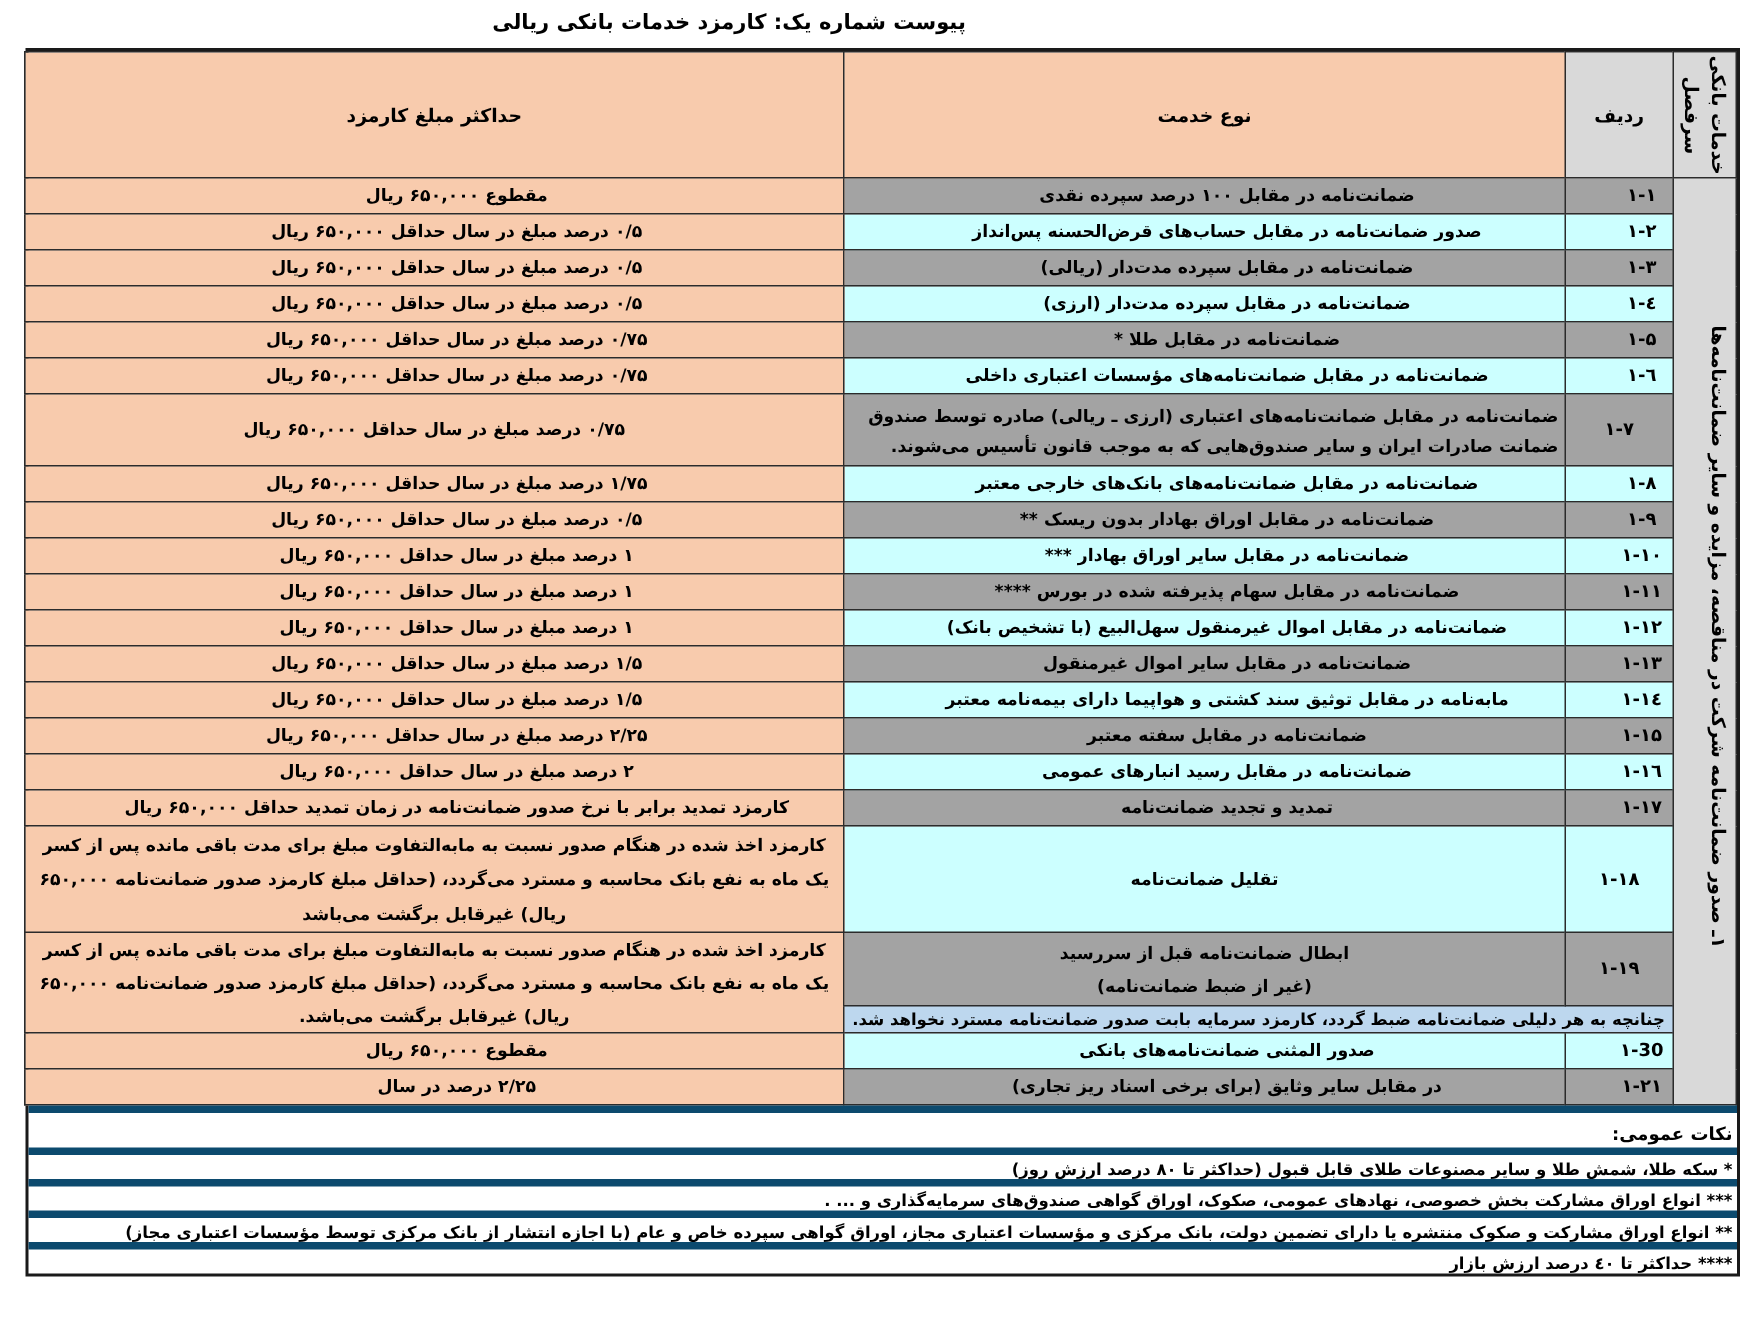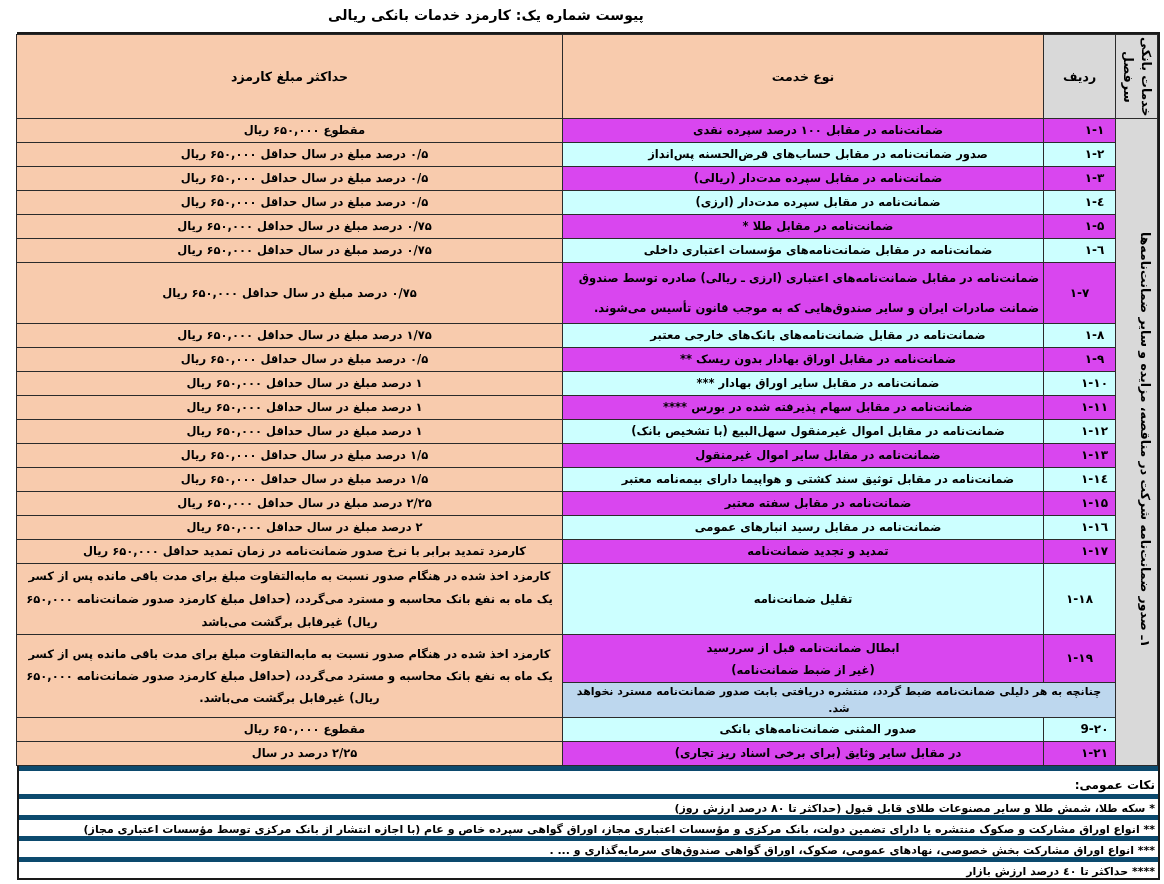--- a/index.html
+++ b/index.html
@@ -22,21 +22,21 @@
   th.h-row { background: #d9d9d9; font-size: 12.5px; }
   th.h-svc { background: #f8cbad; font-size: 12.5px; }
   th.h-fee { background: #f8cbad; font-size: 12.5px; }
   .vtext { writing-mode: vertical-rl; display: inline-block; white-space: nowrap; font-size: 12.5px; line-height: 16px; }
   .cat-head-inner { display: flex; flex-direction: row; justify-content: center; align-items: center; gap: 2px; height: 83px; }
 
   td.cat { background: #d9d9d9; padding: 0; }
   td.cat .vtext { font-size: 12.5px; }
 
   td.rid { font-size: 12px; direction: ltr; }
-  tr.g td.rid, tr.g td.svc { background: #d946ef; }
+  tr.g td.rid, tr.g td.svc { background: #a3a3a3; }
   tr.b td.rid, tr.b td.svc { background: #ccffff; }
   td.fee { background: #f8cbad; }
 
   tr.r1 td { height: 24px; padding-left: 34px; }
   tr.r2 td { height: 48px; }
   tr.r3 td { height: 71px; }
 
   td.svc.left { text-align: right; }
   td.note-band { background: #bdd7ee; text-align: right; font-size: 11px; height: 18px; }
 
@@ -98,21 +98,21 @@
       <td class="svc">ضمانت‌نامه در مقابل طلا *</td>
       <td class="fee">۰/۷۵ درصد مبلغ در سال حداقل ۶۵۰,۰۰۰ ریال</td>
     </tr>
     <tr class="b r1">
       <td class="rid">۱-٦</td>
       <td class="svc">ضمانت‌نامه در مقابل ضمانت‌نامه‌های مؤسسات اعتباری داخلی</td>
       <td class="fee">۰/۷۵ درصد مبلغ در سال حداقل ۶۵۰,۰۰۰ ریال</td>
     </tr>
     <tr class="g r2">
       <td class="rid">۱-۷</td>
-      <td class="svc left" style="line-height:30px;">ضمانت‌نامه در مقابل ضمانت‌نامه‌های اعتباری (ارزی ـ ریالی) صادره توسط صندوق ضمانت صادرات ایران و سایر صندوق‌هایی که به موجب قانون تأسیس می‌شوند.</td>
+      <td class="svc left" style="line-height:20px;">ضمانت‌نامه در مقابل ضمانت‌نامه‌های اعتباری (ارزی ـ ریالی) صادره توسط صندوق ضمانت صادرات ایران و سایر صندوق‌هایی که به موجب قانون تأسیس می‌شوند.</td>
       <td class="fee">۰/۷۵ درصد مبلغ در سال حداقل ۶۵۰,۰۰۰ ریال</td>
     </tr>
     <tr class="b r1">
       <td class="rid">۱-۸</td>
       <td class="svc">ضمانت‌نامه در مقابل ضمانت‌نامه‌های بانک‌های خارجی معتبر</td>
       <td class="fee">۱/۷۵ درصد مبلغ در سال حداقل ۶۵۰,۰۰۰ ریال</td>
     </tr>
     <tr class="g r1">
       <td class="rid">۱-۹</td>
       <td class="svc">ضمانت‌نامه در مقابل اوراق بهادار بدون ریسک **</td>
@@ -133,21 +133,21 @@
       <td class="svc">ضمانت‌نامه در مقابل اموال غیرمنقول سهل‌البیع (با تشخیص بانک)</td>
       <td class="fee">۱ درصد مبلغ در سال حداقل ۶۵۰,۰۰۰ ریال</td>
     </tr>
     <tr class="g r1">
       <td class="rid">۱-۱۳</td>
       <td class="svc">ضمانت‌نامه در مقابل سایر اموال غیرمنقول</td>
       <td class="fee">۱/۵ درصد مبلغ در سال حداقل ۶۵۰,۰۰۰ ریال</td>
     </tr>
     <tr class="b r1">
       <td class="rid">۱-۱٤</td>
-      <td class="svc">ضمانت‌نامه در مقابل توثیق سند کشتی و هواپیما دارای بیمه‌نامه معتبر</td>
+      <td class="svc">مابه‌نامه در مقابل توثیق سند کشتی و هواپیما دارای بیمه‌نامه معتبر</td>
       <td class="fee">۱/۵ درصد مبلغ در سال حداقل ۶۵۰,۰۰۰ ریال</td>
     </tr>
     <tr class="g r1">
       <td class="rid">۱-۱۵</td>
       <td class="svc">ضمانت‌نامه در مقابل سفته معتبر</td>
       <td class="fee">۲/۲۵ درصد مبلغ در سال حداقل ۶۵۰,۰۰۰ ریال</td>
     </tr>
     <tr class="b r1">
       <td class="rid">۱-۱٦</td>
       <td class="svc">ضمانت‌نامه در مقابل رسید انبارهای عمومی</td>
@@ -165,35 +165,35 @@
     </tr>
     <tr class="g r2">
       <td class="rid" rowspan="1">۱-۱۹</td>
       <td class="svc" style="line-height:22px;">
         <div>ابطال ضمانت‌نامه قبل از سررسید</div>
         <div>(غیر از ضبط ضمانت‌نامه)</div>
       </td>
       <td class="fee" rowspan="2" style="line-height:22px;">کارمزد اخذ شده در هنگام صدور نسبت به مابه‌التفاوت مبلغ برای مدت باقی مانده پس از کسر یک ماه به نفع بانک محاسبه و مسترد می‌گردد، (حداقل مبلغ کارمزد صدور ضمانت‌نامه ۶۵۰,۰۰۰ ریال) غیرقابل برگشت می‌باشد.</td>
     </tr>
     <tr>
-      <td class="note-band" colspan="2">چنانچه به هر دلیلی ضمانت‌نامه ضبط گردد، منتشره دریافتی بابت صدور ضمانت‌نامه مسترد نخواهد شد.</td>
+      <td class="note-band" colspan="2">چنانچه به هر دلیلی ضمانت‌نامه ضبط گردد، کارمزد سرمایه بابت صدور ضمانت‌نامه مسترد نخواهد شد.</td>
     </tr>
     <tr class="b r1">
-      <td class="rid">9-۲۰</td>
+      <td class="rid">۱-30</td>
       <td class="svc">صدور المثنی ضمانت‌نامه‌های بانکی</td>
       <td class="fee">مقطوع ۶۵۰,۰۰۰ ریال</td>
     </tr>
     <tr class="g r1">
       <td class="rid">۱-۲۱</td>
       <td class="svc">در مقابل سایر وثایق (برای برخی اسناد ریز تجاری)</td>
       <td class="fee">۲/۲۵ درصد در سال</td>
     </tr>
   </tbody>
     </table>
 
   <div class="gen">
     <div class="gh">نکات عمومی:</div>
     <div>* سکه طلا، شمش طلا و سایر مصنوعات طلای قابل قبول (حداکثر تا ۸۰ درصد ارزش روز)</div>
+    <div>*** انواع اوراق مشارکت بخش خصوصی، نهادهای عمومی، صکوک، اوراق گواهی صندوق‌های سرمایه‌گذاری و ... .</div>
     <div>** انواع اوراق مشارکت و صکوک منتشره یا دارای تضمین دولت، بانک مرکزی و مؤسسات اعتباری مجاز، اوراق گواهی سپرده خاص و عام (با اجازه انتشار از بانک مرکزی توسط مؤسسات اعتباری مجاز)</div>
-    <div>*** انواع اوراق مشارکت بخش خصوصی، نهادهای عمومی، صکوک، اوراق گواهی صندوق‌های سرمایه‌گذاری و ... .</div>
     <div>**** حداکثر تا ٤۰ درصد ارزش بازار</div>
   </div>
 </div>
 
 </body></html>

